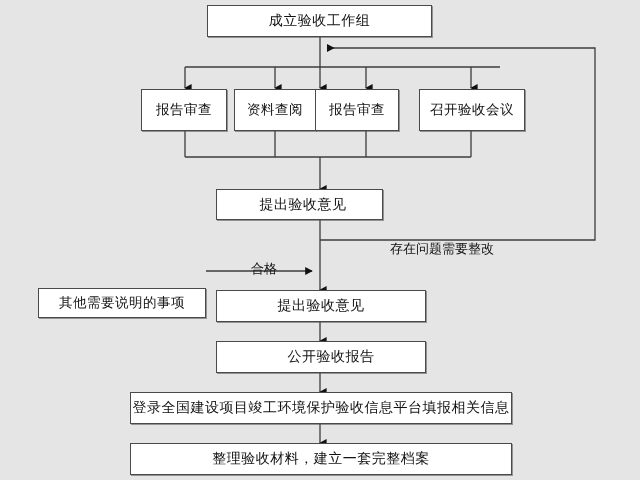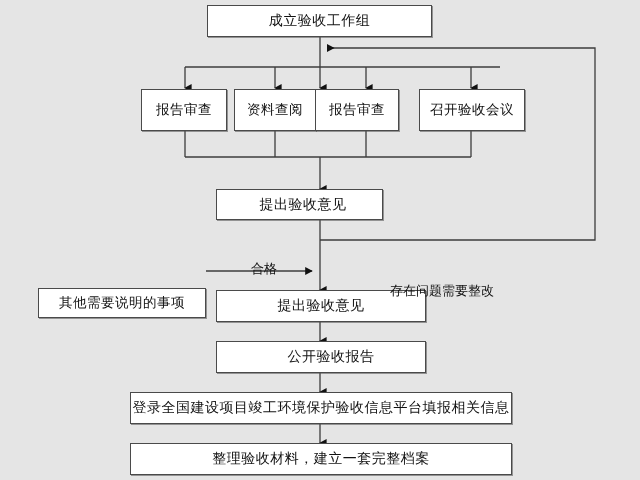--- a/index.html
+++ b/index.html
@@ -115,15 +115,15 @@
   <div class="node" style="left:216px; top:290px; width:210px; height:32px;">提出验收意见</div>
 
   <div class="node" style="left:216px; top:341px; width:210px; height:32px;padding-left:20px;">公开验收报告</div>
 
   <div class="node wide" style="left:130px; top:392px; width:382px; height:32px;">登录全国建设项目竣工环境保护验收信息平台填报相关信息</div>
 
   <div class="node wide" style="left:130px; top:443px; width:382px; height:32px;">整理验收材料，建立一套完整档案</div>
 
   <div class="edge-label" style="left:251px; top:260px;">合格</div>
 
-  <div class="edge-label" style="left:390px; top:240px;margin-top:42px;">存在问题需要整改</div>
+  <div class="edge-label" style="left:390px; top:240px;">存在问题需要整改</div>
 
 </div>
 
 </body></html>

